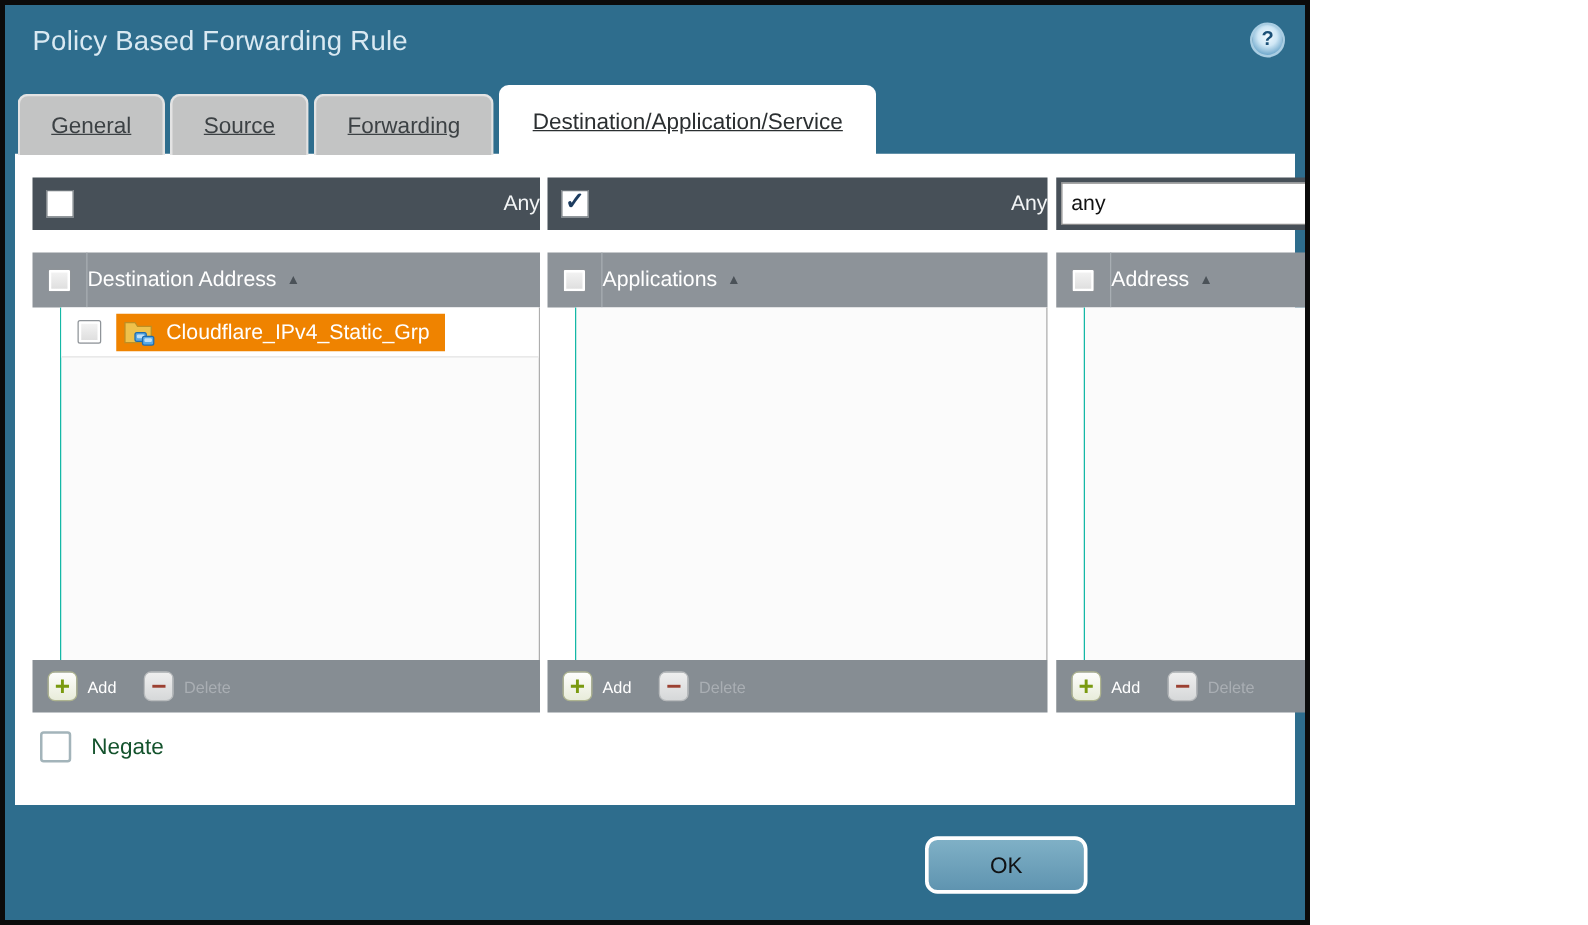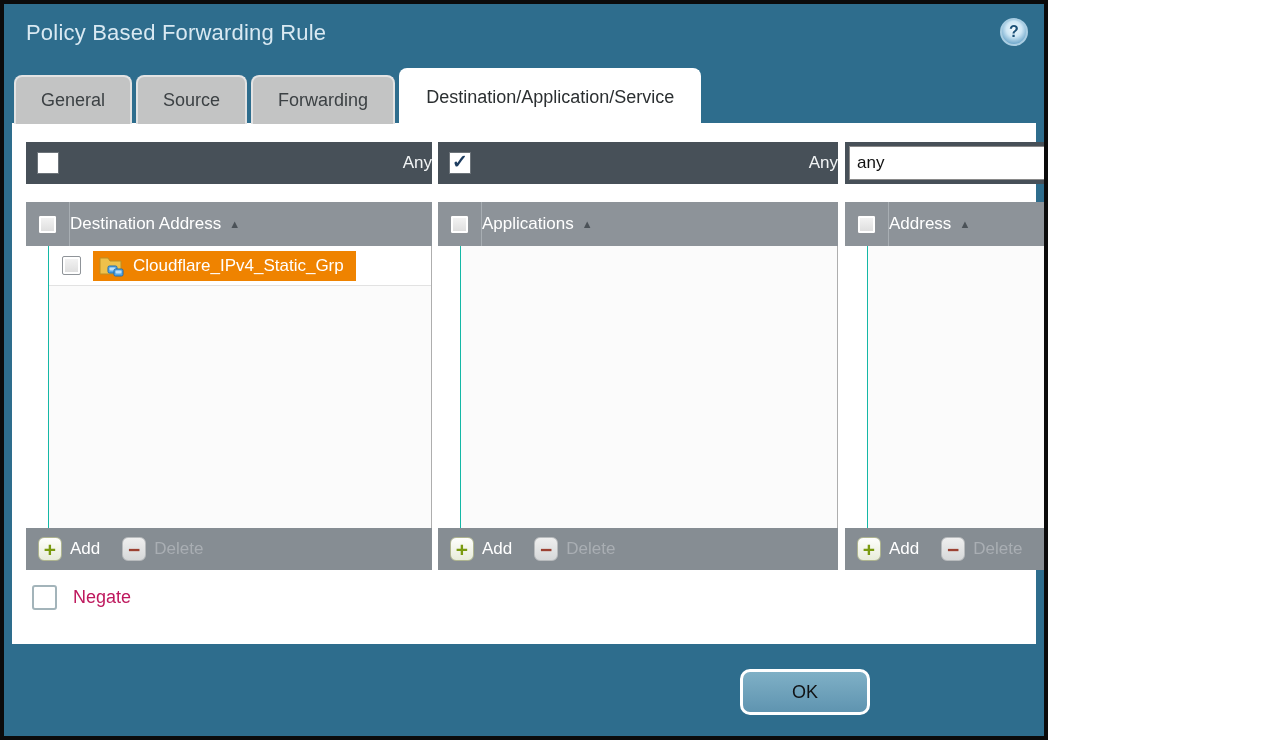--- a/index.html
+++ b/index.html
@@ -21,21 +21,21 @@
     display:flex; align-items:center; justify-content:center;
     color:#1b5077; font-weight:bold; font-size:16px; cursor:pointer;
   }
   
   .tabs { position:absolute; left:10px; top:65px; height:55px; display:flex; align-items:flex-end; z-index:3; }
   .tab {
     height:49px; padding:4px 25px; margin-right:4px;
     background:#c3c4c4; border:2px solid #e3e3e3; border-bottom:none;
     border-radius:8px 8px 0 0;
     display:flex; align-items:center; justify-content:center;
-    font-size:18px; color:#3c4144; cursor:pointer; white-space:nowrap;
+    font-size:18px; color:#3c4144; cursor:pointer; white-space:nowrap;text-decoration:underline;
   }
   .tab.active {
     height:56px; background:#ffffff; border-color:#ffffff; color:#2b2f31; z-index:4;
   }
   
   .panel { position:absolute; left:8px; right:8px; top:119px; height:521px; background:#ffffff; z-index:1; }
   
   .col { position:absolute; top:19px; display:flex; flex-direction:column; height:428px; }
   .col-dest { left:14px;  width:406px; }
   .col-app  { left:426px; width:400px; }
@@ -90,26 +90,26 @@
     padding:0 12px 0 6px; gap:8px; color:#ffffff; font-size:17px; cursor:pointer;
   }
   
   .action { display:flex; align-items:center; gap:8px; cursor:pointer; }
   .icon-sq {
     width:24px; height:24px; border-radius:6px; display:flex; align-items:center;
     justify-content:center; font-weight:bold; line-height:1;
   }
   .add-sq { background:linear-gradient(#fefefc,#e8ecda); border:1px solid #aeb490; color:#7a9a10; font-size:21px; }
   .del-sq { background:linear-gradient(#efefef,#d6d8d9); border:1px solid #b8bbbd; color:#9c4132; font-size:21px; }
-  .action-label { font-size:17px; color:#ffffff; }
+  .action-label { font-size:13px; color:#ffffff; }
   .action.disabled .action-label { color:#a9aeb3; }
   
   .negate { position:absolute; left:20px; top:462px; display:flex; align-items:center; gap:16px; }
   .cb-negate { width:25px; height:25px; background:#ffffff; border:2px solid #a3b4ba; border-radius:3px; cursor:pointer; }
-  .negate-label { font-size:18px; color:#be185d; }
+  .negate-label { font-size:18px; color:#14532d; }
   
   .btn {
     position:absolute; top:665px; height:46px; border-radius:10px;
     border:3px solid #ffffff; font-size:18px; color:#101214;
     display:flex; align-items:center; justify-content:center; cursor:pointer;
     font-family:"Liberation Sans",sans-serif;
   }
   .btn-ok { right:174px; width:130px; background:linear-gradient(#7fb0c6,#5f94b0); }
   .btn-cancel { right:30px; width:133px; background:linear-gradient(#dadada,#c2c3c5); }
 </style>

